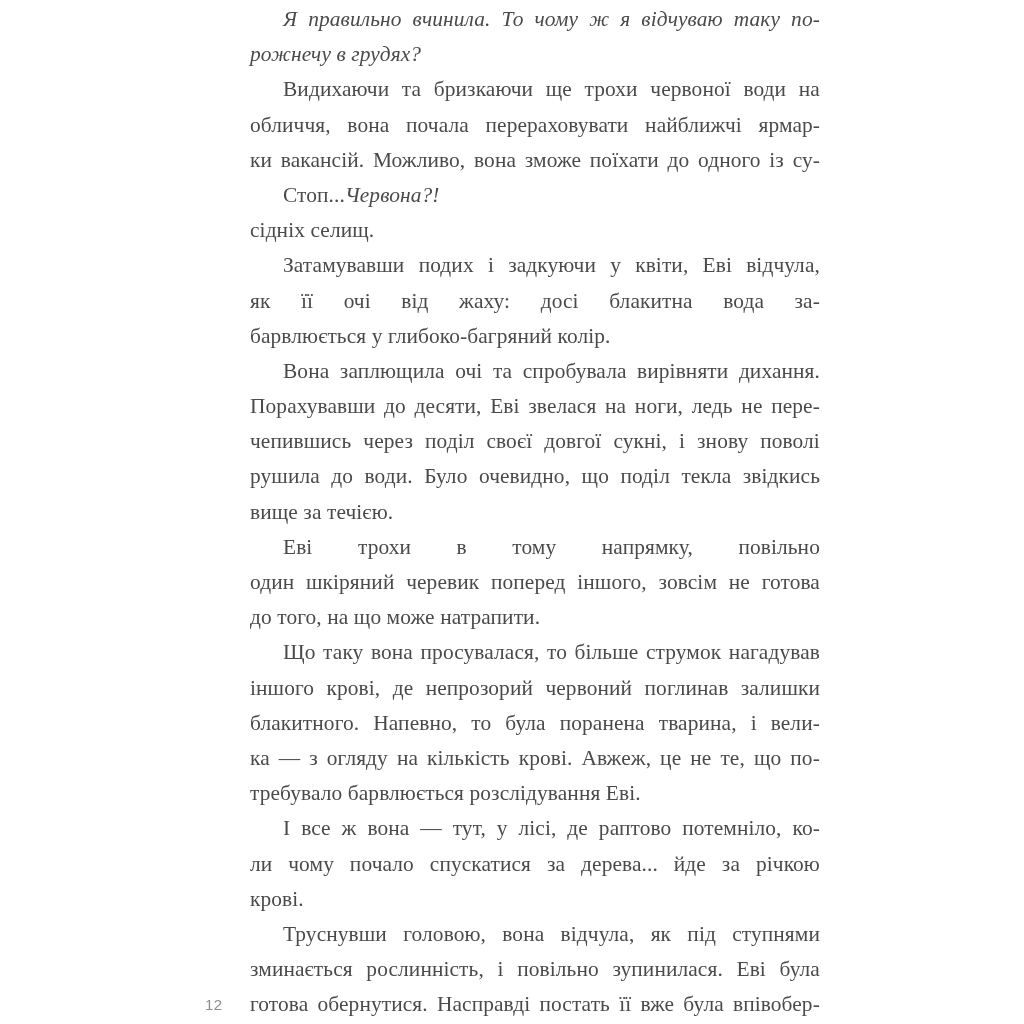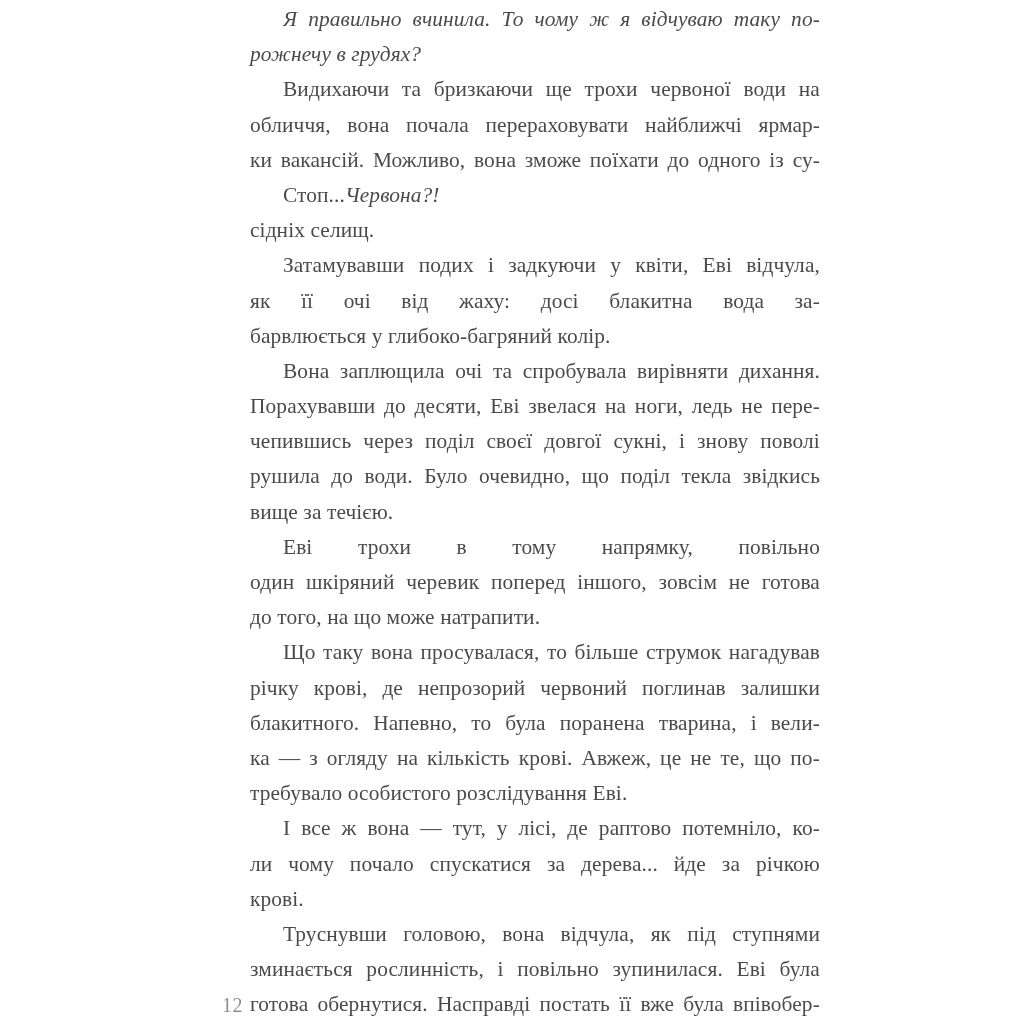--- a/index.html
+++ b/index.html
@@ -55,26 +55,26 @@
   
   .line.indent { padding-left: 33px; }
   .line.j.indent { width: 537px; margin-left: 33px; padding-left: 0; }
 
   .it {
     font-style: italic;
   }
 
   .page-number {
     position: absolute;
-    left: 222px;
+    left: 205px;
     top: 995px;
-    font-size: 20px;
+    font-size: 15px;
     line-height: 20px;
     color: #8e8e8e;
-    font-family: Liberation Serif, serif;
+    font-family: Liberation Sans, sans-serif;
     letter-spacing: 0.5px;
   }
 </style>
 </head>
 <body>
 
 <div class="page">
   <div class="text-block" id="text-body">
       <div class="line j indent">
         <span class="it">Я</span>
@@ -210,21 +210,21 @@
         <span>Що</span>
         <span>таку</span>
         <span>вона</span>
         <span>просувалася,</span>
         <span>то</span>
         <span>більше</span>
         <span>струмок</span>
         <span>нагадував</span>
       </div>
       <div class="line j">
-        <span>річку</span>
+        <span>іншого</span>
         <span>крові,</span>
         <span>де</span>
         <span>непрозорий</span>
         <span>червоний</span>
         <span>поглинав</span>
         <span>залишки</span>
       </div>
       <div class="line j">
         <span>блакитного.</span>
         <span>Напевно,</span>
@@ -243,21 +243,21 @@
         <span>на</span>
         <span>кількість</span>
         <span>крові.</span>
         <span>Авжеж,</span>
         <span>це</span>
         <span>не</span>
         <span>те,</span>
         <span>що</span>
         <span>по-</span>
       </div>
-      <div class="line"><span>требувало особистого розслідування Еві.</span></div>
+      <div class="line"><span>требувало барвлюється розслідування Еві.</span></div>
       <div class="line j indent">
         <span>І</span>
         <span>все</span>
         <span>ж</span>
         <span>вона</span>
         <span>—</span>
         <span>тут,</span>
         <span>у</span>
         <span>лісі,</span>
         <span>де</span>

